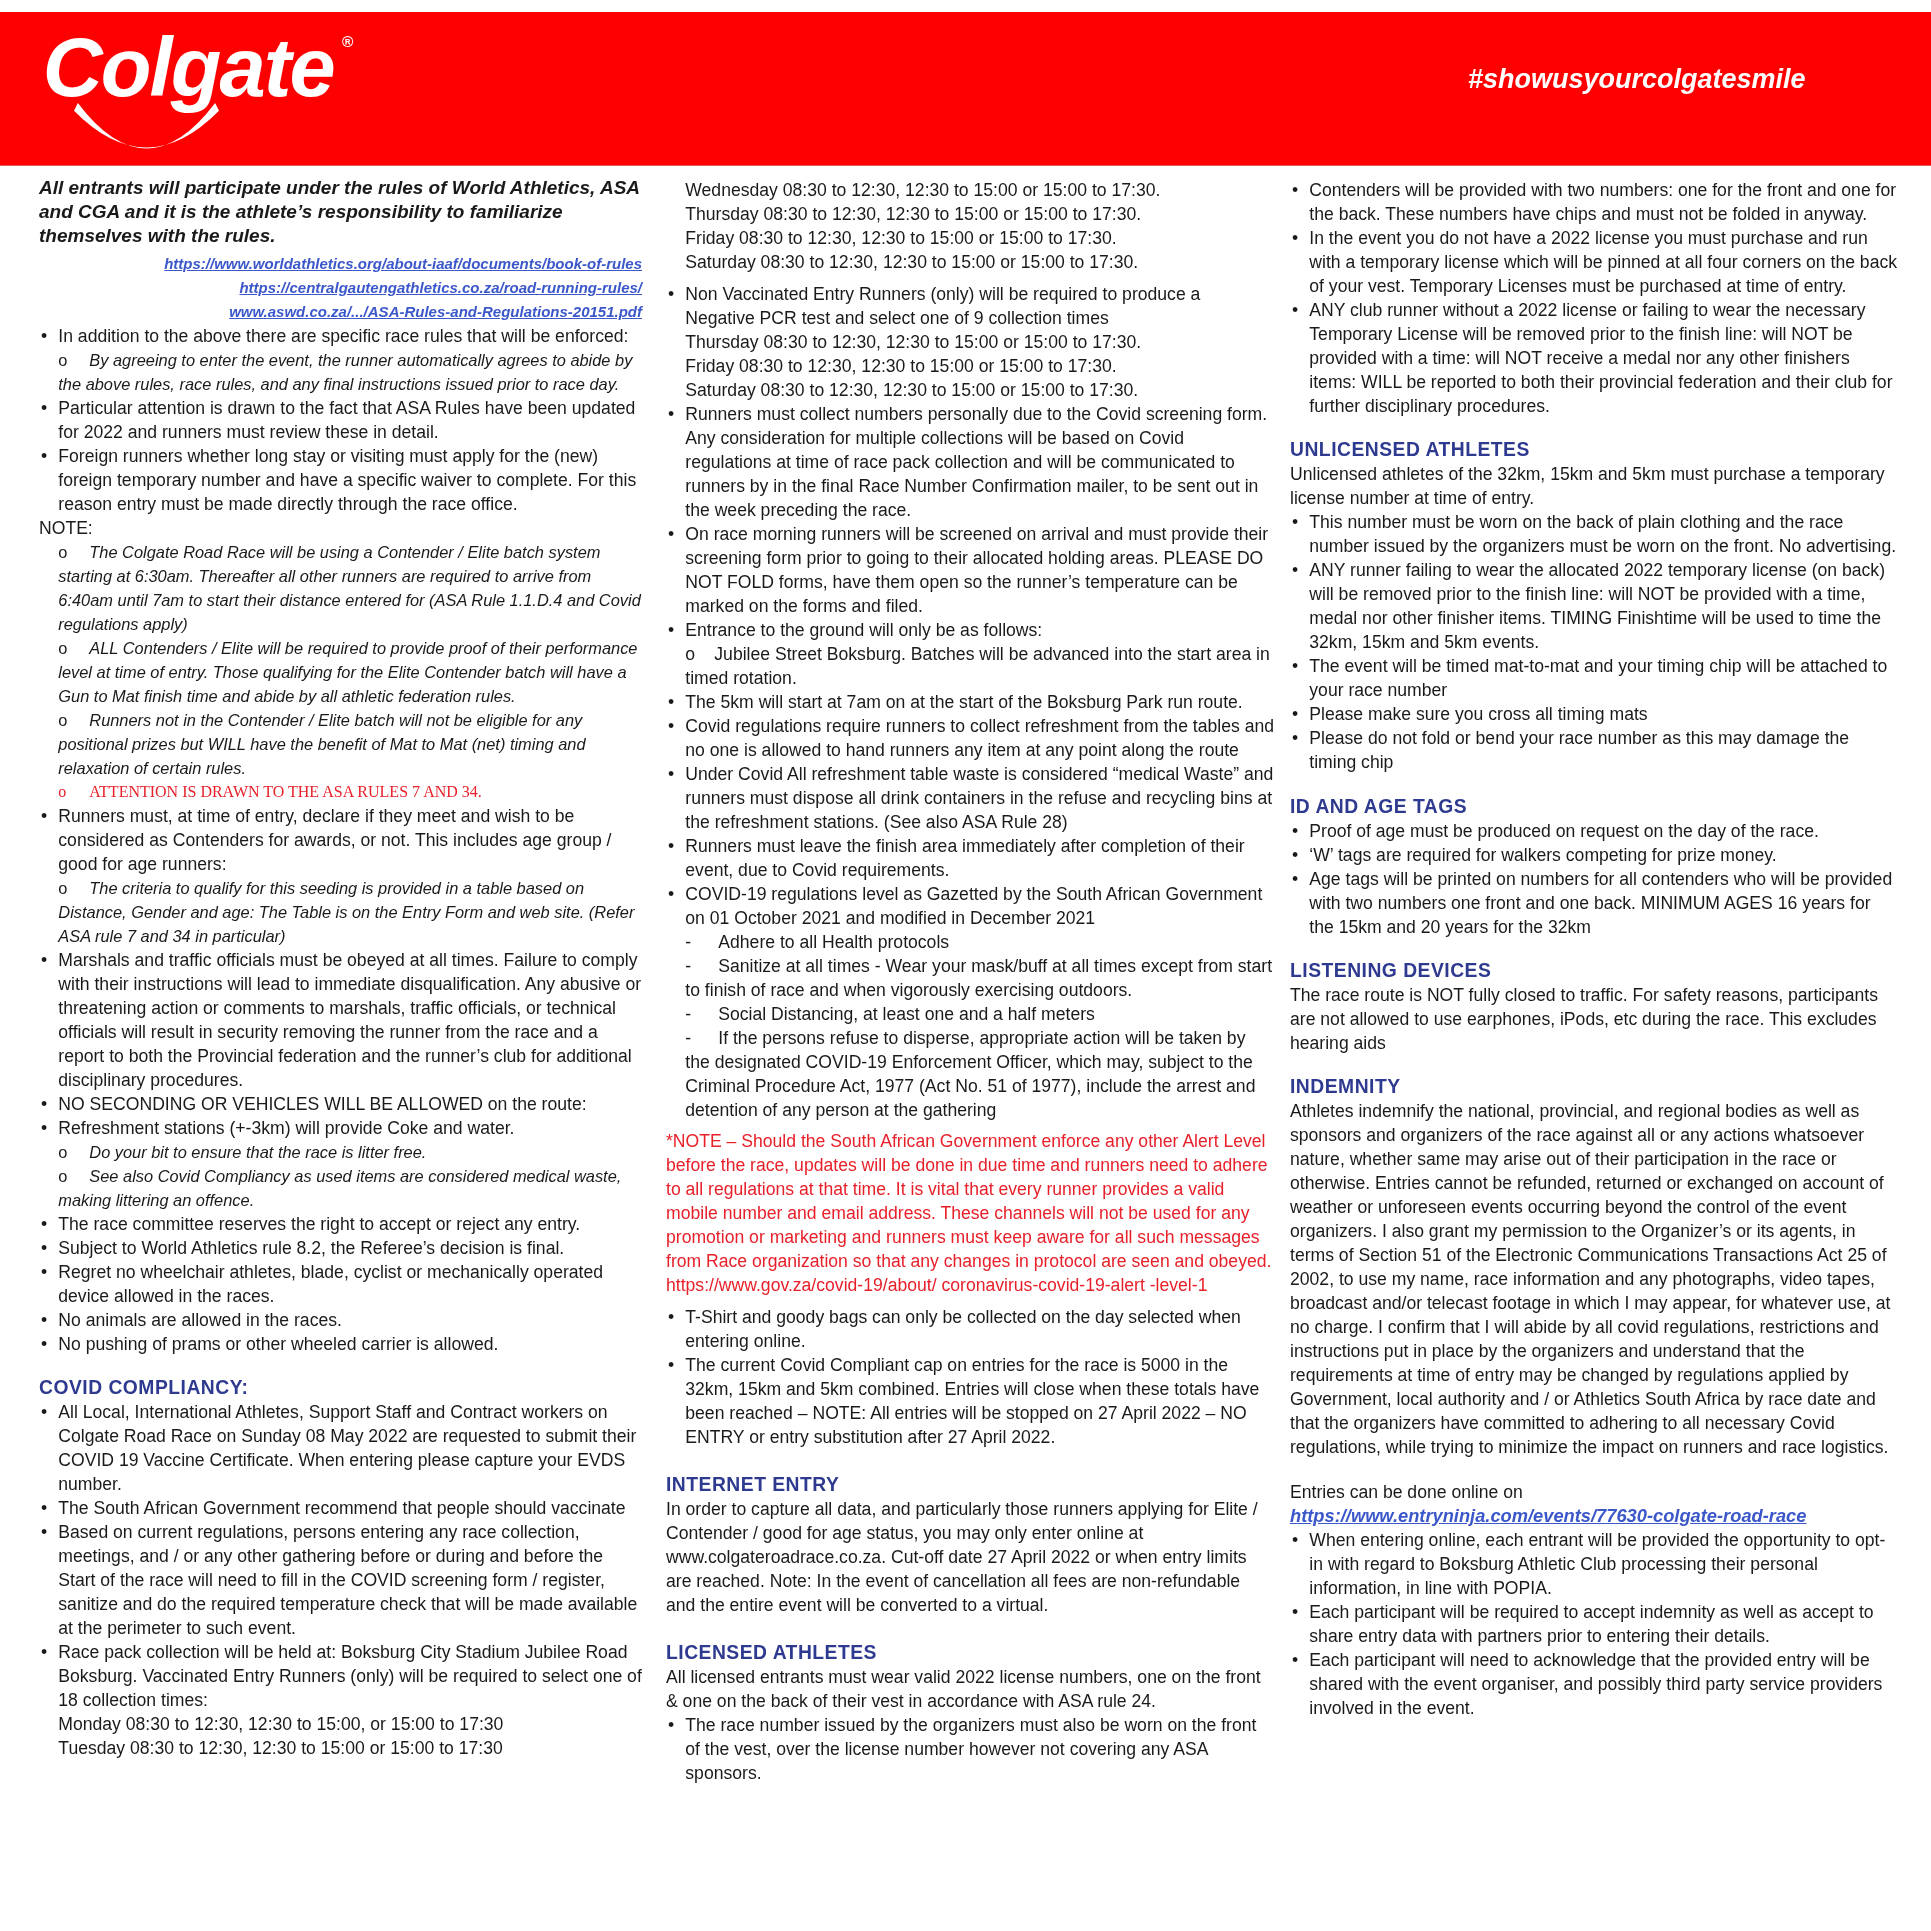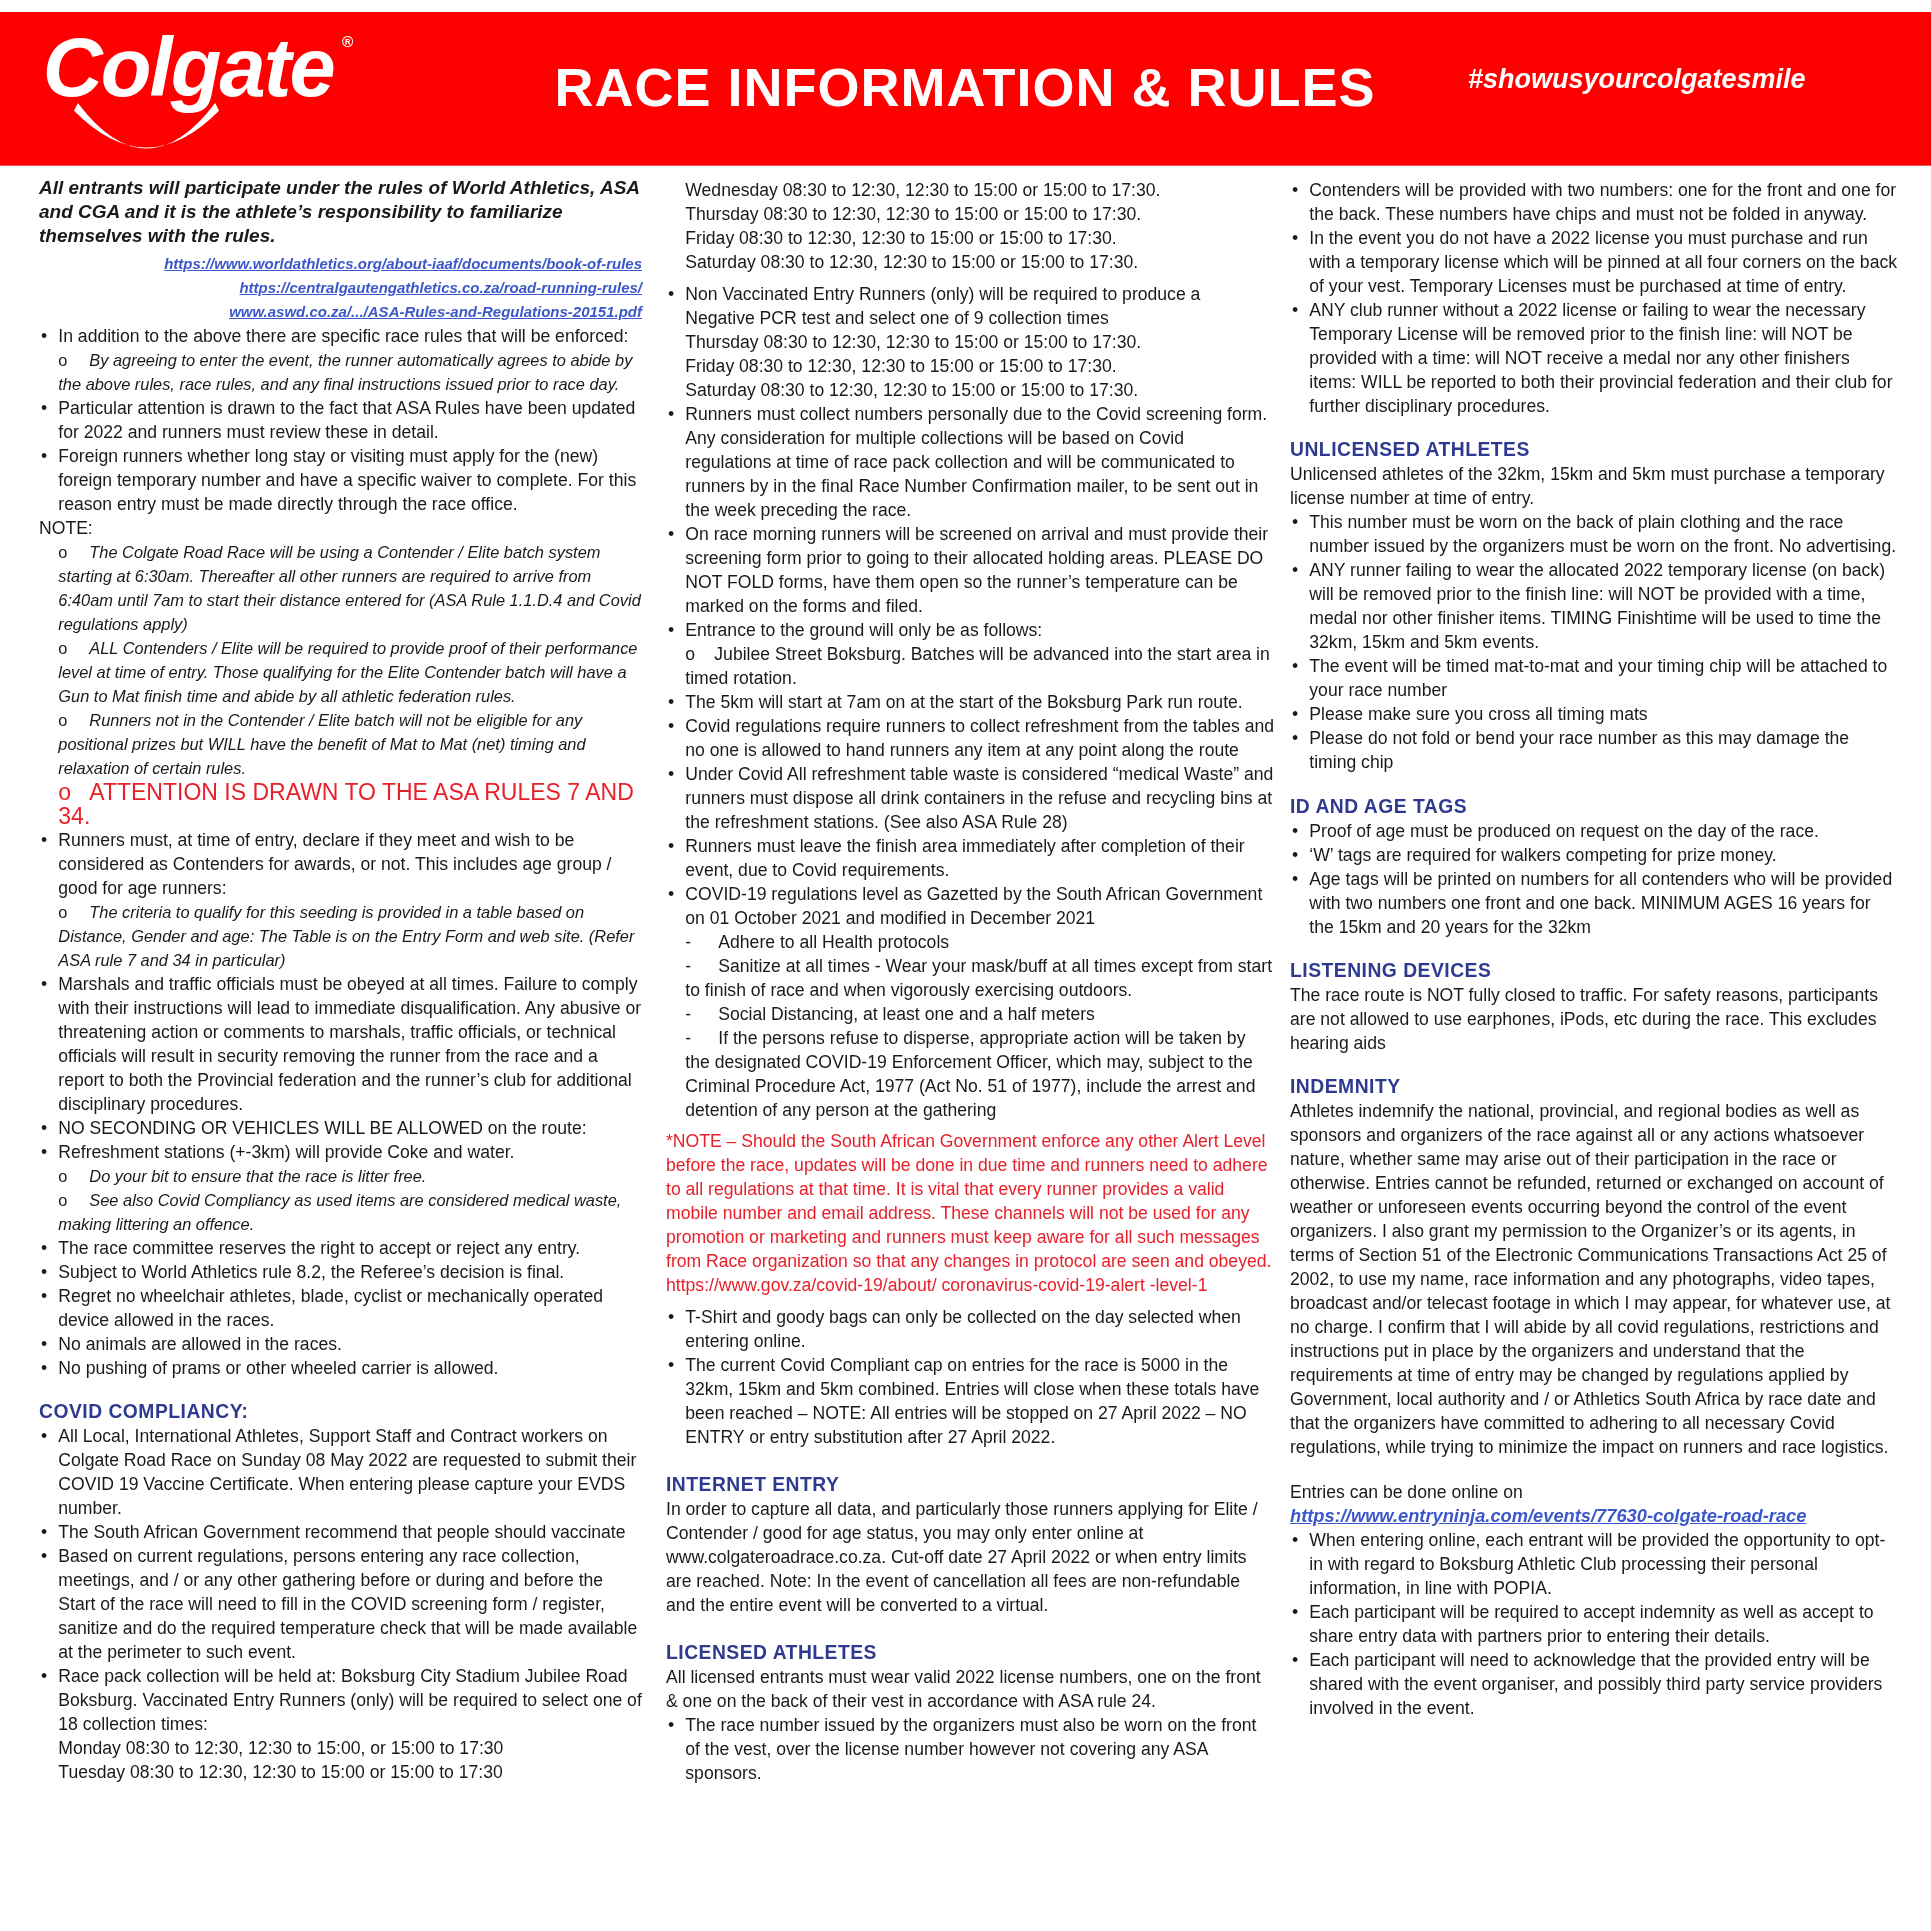--- a/index.html
+++ b/index.html
@@ -38,38 +38,37 @@
     ul { margin: 0; padding: 0; list-style: none; }
     li.b { position: relative; padding-left: 19.3px; }
     li.b::before { content: "•"; position: absolute; left: 1.9px; top: 0; }
     .sub { padding-left: 19.3px; font-style: italic; font-size: 16.4px; line-height: 24px; }
     .sub .o { display: inline-block; width: 31px; font-style: normal; }
     .sub-plain { padding-left: 19.3px; }
     .sub-plain .o { display: inline-block; width: 29px; }
     .dash { padding-left: 19.3px; }
     .dash .d { display: inline-block; width: 33px; }
     .red { color: #e8202a; }
-    .sub.red { font-style: normal; font-size: 23px; }
+    .sub.red { font-style: normal; font-size: 16px; font-family: Liberation Serif, serif; }
     .h { color: #2e3a8f; font-weight: bold; font-size: 19.3px; letter-spacing: 0.5px; margin-top: 13.5px; line-height: 25px; }
     .gap { height: 11.6px; }
     .plain { margin: 0; }
     .times { padding-left: 19.3px; }
   </style>
 </head>
 <body>
 
 <div class="header">
   <div class="logo">
     <span class="logo-text">Colgate</span>
     <span class="logo-reg">®</span>
     <svg class="logo-smile" width="145" height="68" viewBox="0 0 150 70">
       <path d="M4 6 Q75 100 146 6 L150 14 Q75 90 0 14 Z" fill="#ffffff"></path>
     </svg>
   </div>
-  <div class="title">RACE INFORMATION &amp; RULES</div>
   <div class="hashtag">#showusyourcolgatesmile</div>
 </div>
 
 <div class="col col1">
   <p class="intro">All entrants will participate under the rules of World Athletics, ASA and CGA and it is the athlete’s responsibility to familiarize themselves with the rules.</p>
   <a class="link">https://www.worldathletics.org/about-iaaf/documents/book-of-rules</a>
   <a class="link">https://centralgautengathletics.co.za/road-running-rules/</a>
   <a class="link">www.aswd.co.za/.../ASA-Rules-and-Regulations-20151.pdf</a>
   <ul>
     <li class="b">In addition to the above there are specific race rules that will be enforced:</li>

